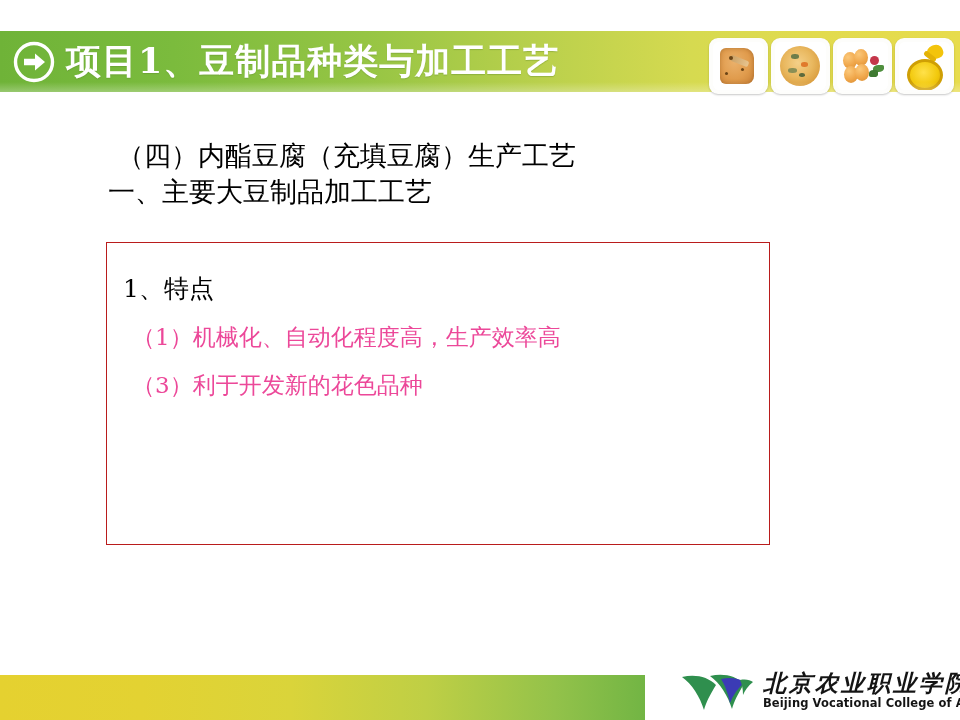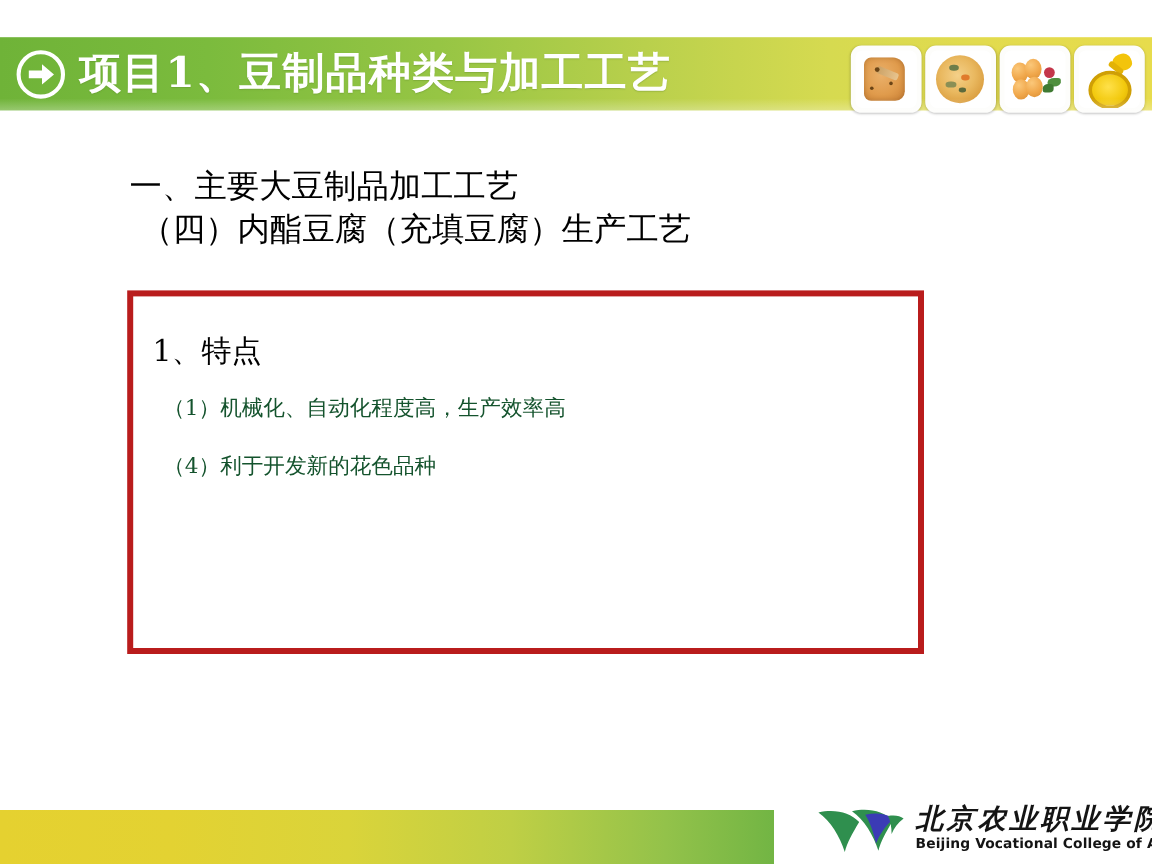--- a/index.html
+++ b/index.html
@@ -177,40 +177,40 @@
   }
   .subtitle-line.indent { padding-left: 9px; }
 
   
   #content-box {
     position: absolute;
     left: 106px;
     top: 242px;
     width: 664px;
     height: 303px;
-    border: 5px solid #b91c1c;
+    border: 1px solid #b91c1c;
     background: #ffffff;
     box-sizing: border-box;
   }
   #content-list {
     margin: 0;
     padding: 22px 0 0 16px;
     list-style: none;
   }
   .content-head {
     font-size: 25px;
     line-height: 48px;
     color: #000000;
     white-space: nowrap;
     font-family: "DejaVu Serif", "Liberation Serif", serif;
   }
   .content-item {
-    font-size: 18px;
+    font-size: 23px;
     line-height: 48px;
-    color: #14532d;
+    color: #ec4899;
     white-space: nowrap;
     padding-left: 9px;
     font-family: "DejaVu Serif", "Liberation Serif", serif;
   }
 
   
   #footer-bar {
     position: absolute;
     left: 0;
     top: 675px;
@@ -306,29 +306,29 @@
         <div class="handle"></div>
         <div class="bowl"></div>
       </div>
     </div>
   </div>
 
   <div id="header-fade-bottom"></div>
 </div>
 
 <div id="subtitle-block">
+  <div class="subtitle-line indent">（四）内酯豆腐（充填豆腐）生产工艺</div>
   <div class="subtitle-line">一、主要大豆制品加工工艺</div>
-  <div class="subtitle-line indent">（四）内酯豆腐（充填豆腐）生产工艺</div>
 </div>
 
 <div id="content-box">
   <div id="content-list">
     <div class="content-head">1、特点</div>
     <div class="content-item">（1）机械化、自动化程度高，生产效率高</div>
-    <div class="content-item">（4）利于开发新的花色品种</div>
+    <div class="content-item">（3）利于开发新的花色品种</div>
   </div>
 </div>
 
 <div id="footer-bar"></div>
 
 <div id="footer-logo">
   <div id="logo-mark">
     <svg width="74" height="44" viewBox="0 0 74 44" aria-hidden="true">
       <path d="M2 9 C16 6 28 9 36 17 C30 27 26 34 24 42 C20 29 12 16 2 9 Z" fill="#2f8f4e"></path>
       <path d="M30 8 C44 5 56 8 64 16 C58 26 54 33 52 41 C48 28 40 15 30 8 Z" fill="#2f8f4e"></path>

